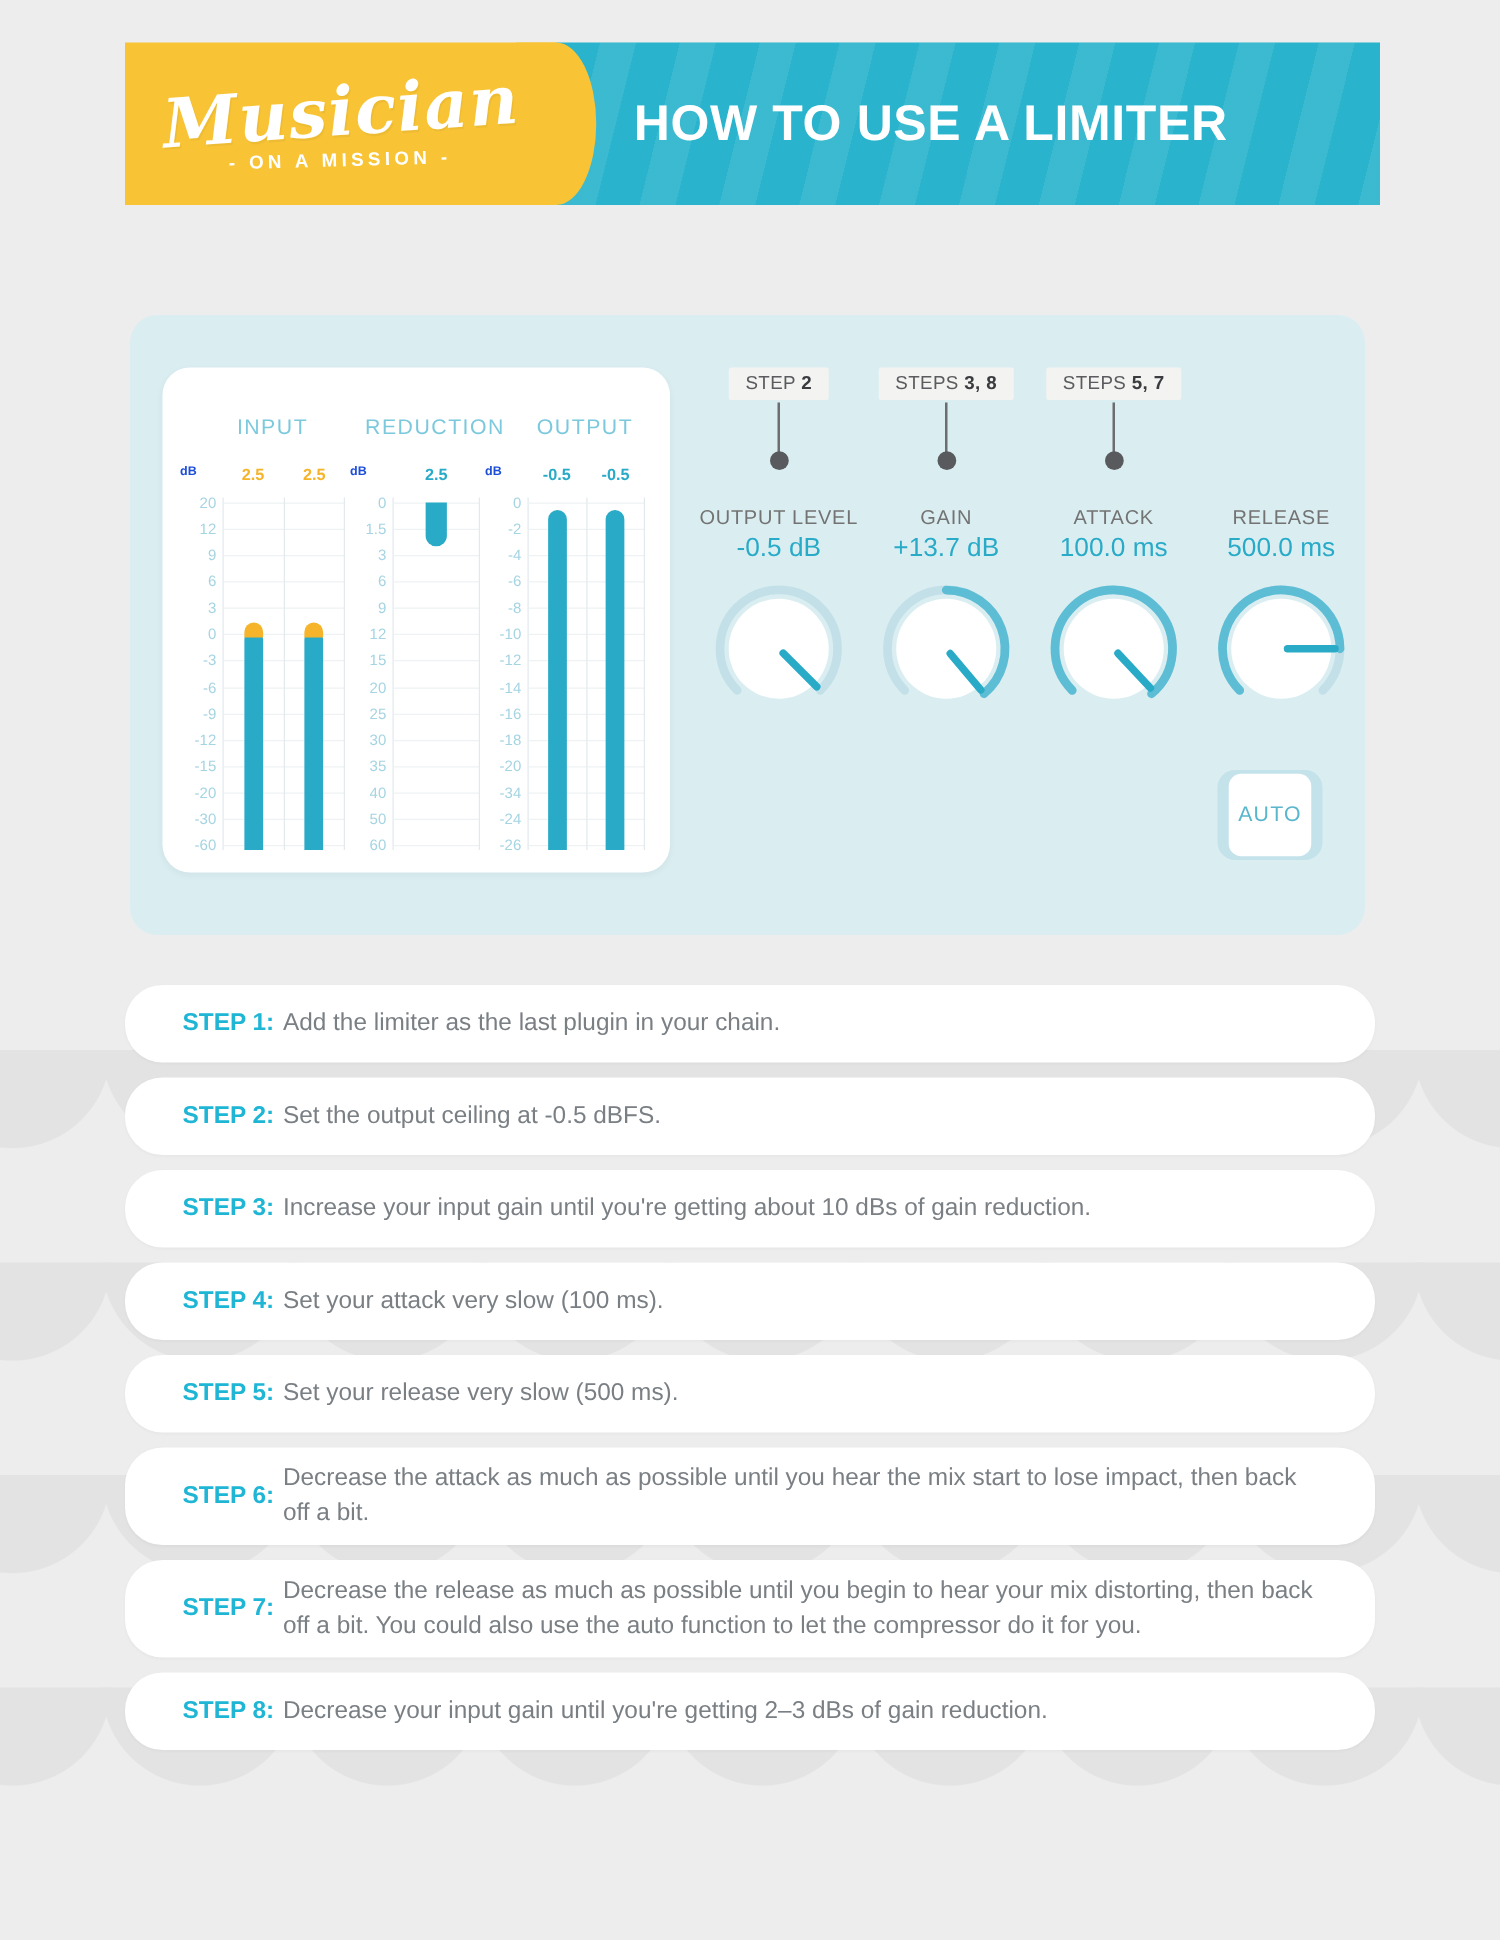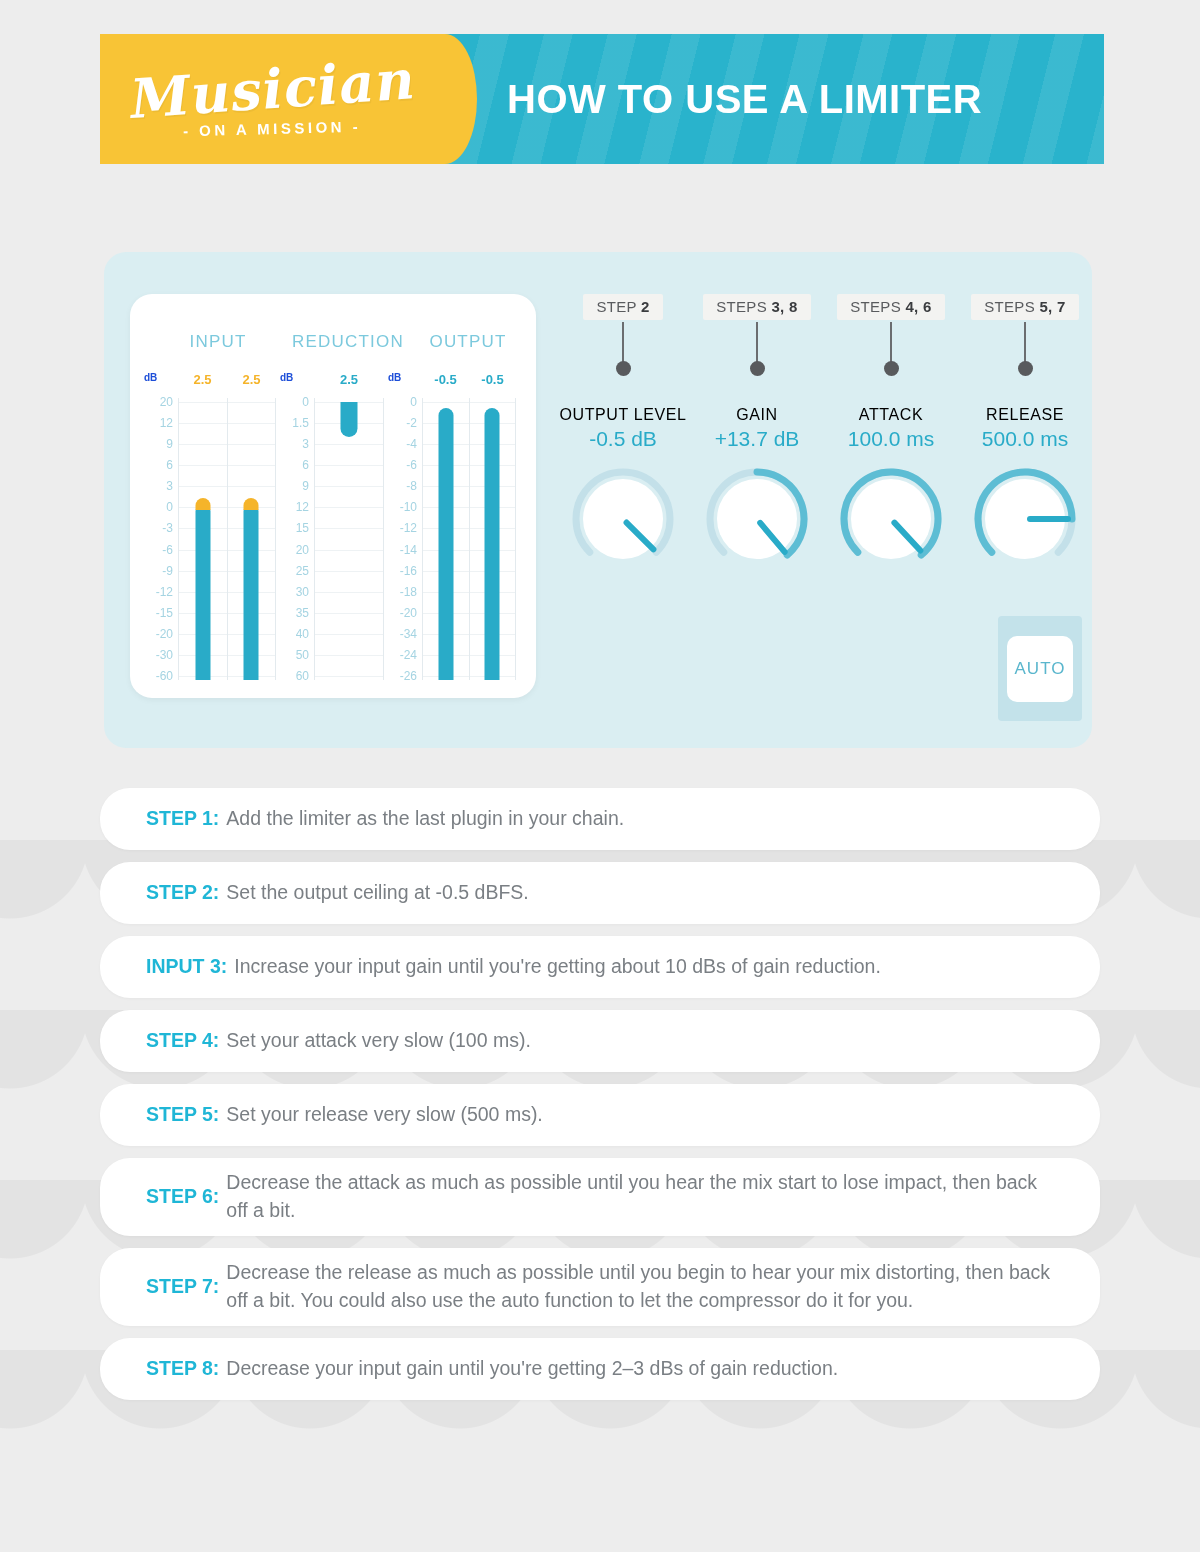--- a/index.html
+++ b/index.html
@@ -306,45 +306,44 @@
     display: flex;
   }
   .knob-col {
     width: 134px;
     display: flex;
     flex-direction: column;
     align-items: center;
   }
   .k-name {
     font-size: 16px;
-    color: #000000;
+    color: #737373;
     letter-spacing: 0.6px;
     white-space: nowrap;
   }
   .k-value {
     font-size: 21px;
     color: #29abc8;
     margin-top: 3px;
     white-space: nowrap;
   }
   .k-dial { margin-top: 14px; }
 
   
   .auto-btn {
     position: absolute;
     left: 418px;
     top: 364px;
     width: 84px;
-    height: 105px;
+    height: 72px;
     background: #c3e2ea;
-    border-radius: 4px;
+    border-radius: 14px;
     display: flex;
     align-items: center;
     justify-content: center;
-    margin-left: 24px;
   }
   .auto-inner {
     width: 66px;
     height: 66px;
     background: #ffffff;
     border-radius: 10px;
     display: flex;
     align-items: center;
     justify-content: center;
     color: #5ab6cd;
@@ -563,25 +562,20 @@
           <div class="callout-chip"><span>STEP </span><b>2</b></div>
           <div class="callout-stem"></div>
           <div class="callout-dot"></div>
         </div>
         <div class="callout-col">
           <div class="callout-chip"><span>STEPS </span><b>3, 8</b></div>
           <div class="callout-stem"></div>
           <div class="callout-dot"></div>
         </div>
         <div class="callout-col">
-          <div class="callout-chip"><span>STEPS </span><b>4, 6</b></div>
-          <div class="callout-stem"></div>
-          <div class="callout-dot"></div>
-        </div>
-        <div class="callout-col">
           <div class="callout-chip"><span>STEPS </span><b>5, 7</b></div>
           <div class="callout-stem"></div>
           <div class="callout-dot"></div>
         </div>
       </div>
     <div class="knob-labels" id="knobs">
         <div class="knob-col">
           <div class="k-name">OUTPUT LEVEL</div>
           <div class="k-value">-0.5 dB</div>
           <svg width="108" height="108" class="k-dial">
@@ -631,21 +625,21 @@
 <div class="steps" id="steps">
     <div class="step-row sr-1">
       <span class="lbl">STEP 1:</span>
       <span class="txt">Add the limiter as the last plugin in your chain.</span>
     </div>
     <div class="step-row sr-1">
       <span class="lbl">STEP 2:</span>
       <span class="txt">Set the output ceiling at -0.5 dBFS.</span>
     </div>
     <div class="step-row sr-1">
-      <span class="lbl">INPUT 3:</span>
+      <span class="lbl">STEP 3:</span>
       <span class="txt">Increase your input gain until you're getting about 10 dBs of gain reduction.</span>
     </div>
     <div class="step-row sr-1">
       <span class="lbl">STEP 4:</span>
       <span class="txt">Set your attack very slow (100 ms).</span>
     </div>
     <div class="step-row sr-1">
       <span class="lbl">STEP 5:</span>
       <span class="txt">Set your release very slow (500 ms).</span>
     </div>

